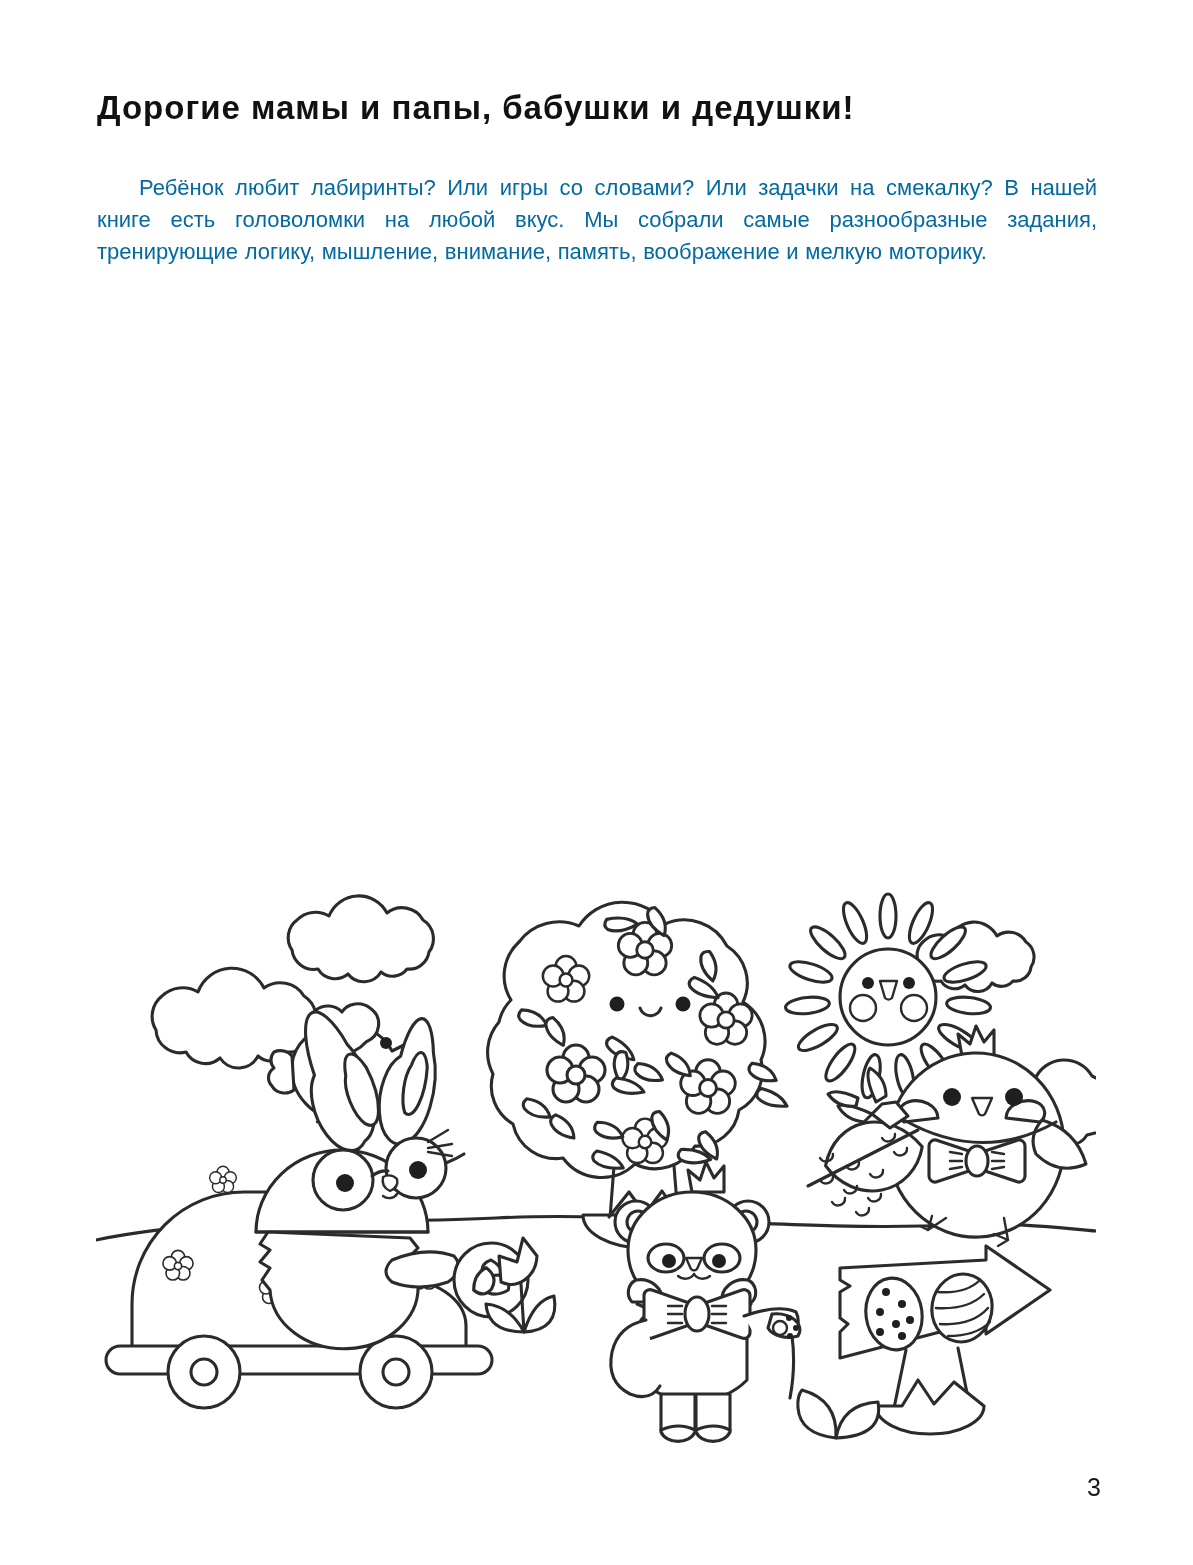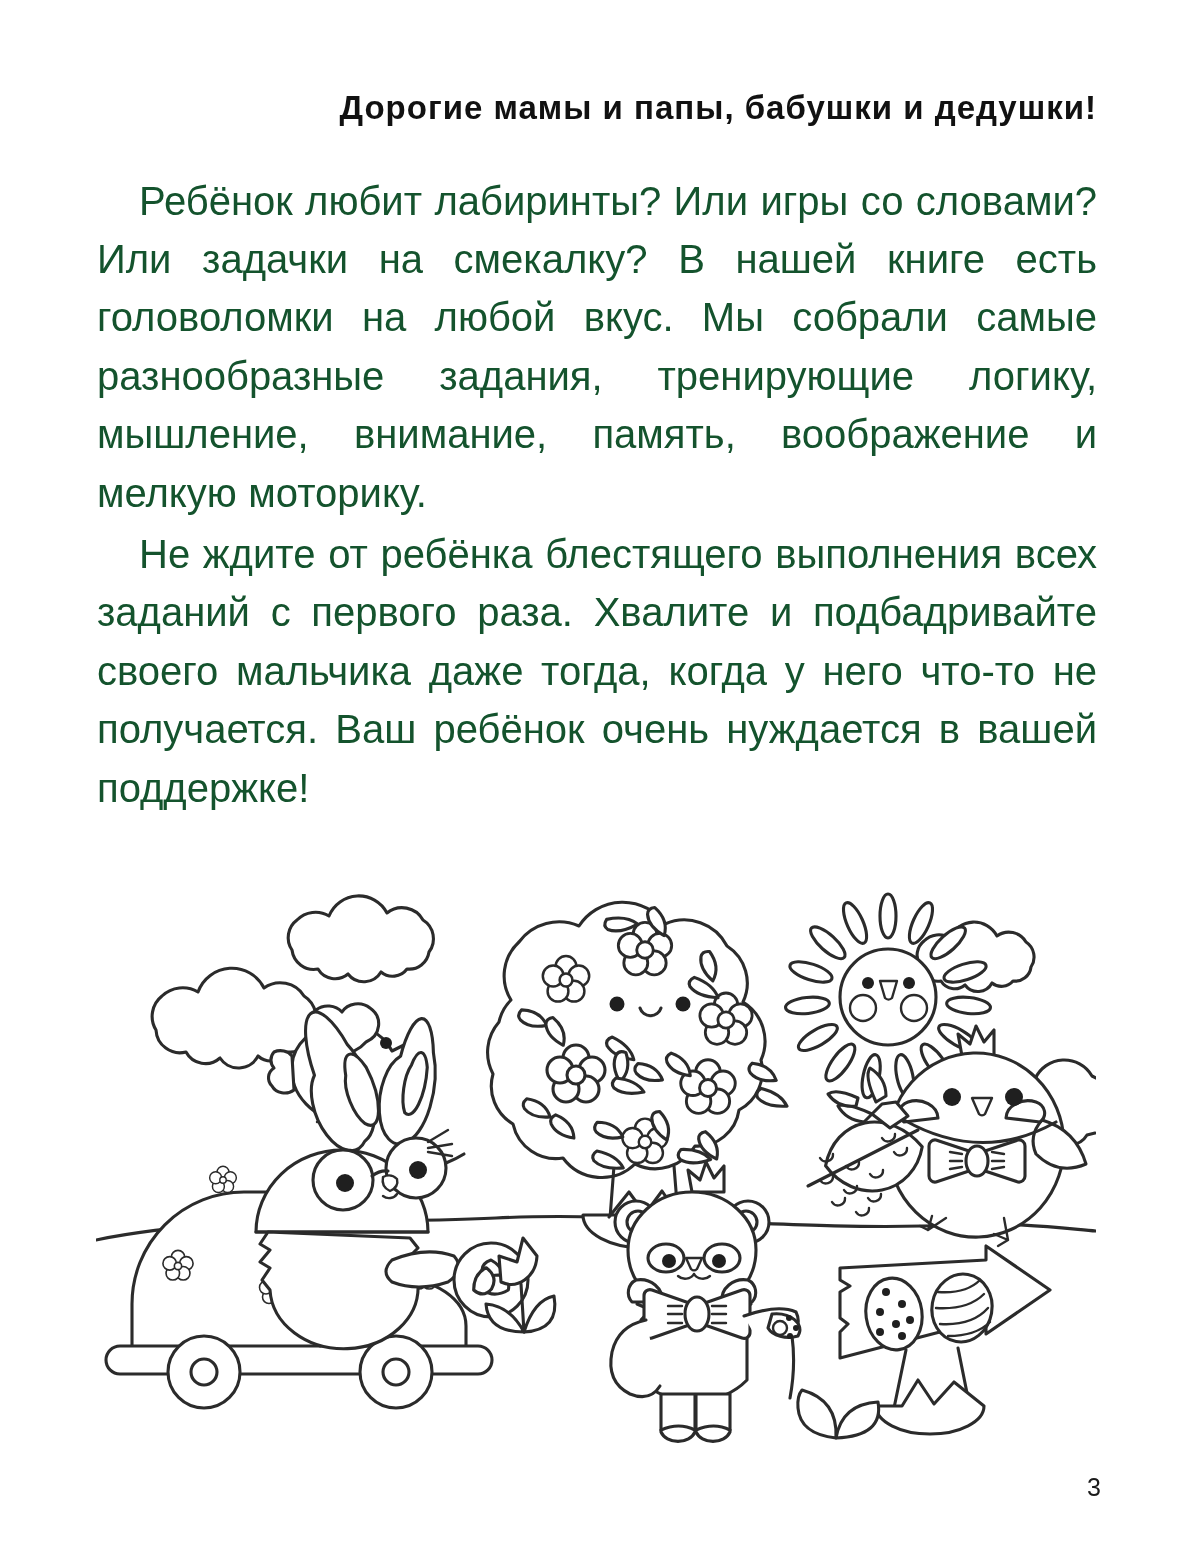--- a/index.html
+++ b/index.html
@@ -21,34 +21,34 @@
   }
   .text-col {
     position: absolute;
     left: 97px;
     top: 88px;
     width: 1000px;
   }
   .doc-title {
     font-size: 33px;
     font-weight: bold;
-    text-align: right;
+    text-align: left;
     letter-spacing: 1.0px;
     margin: 0 0 44px 0;
     line-height: 1.2;
     color: #111111;
   }
   .para {
-    font-size: 40px;
+    font-size: 22px;
     line-height: 1.46;
     text-align: justify;
     text-justify: inter-word;
     text-indent: 42px;
     margin: 0 0 3px 0;
-    color: #14532d;
+    color: #0369a1;
     word-spacing: 0.5px;
   }
   .para:last-of-type { margin-bottom: 0; }
   .illo {
     position: absolute;
     left: 96px;
     top: 880px;
     width: 1000px;
     height: 580px;
   }
@@ -82,21 +82,20 @@
   .wht { fill: #ffffff; }
 </style>
 </head>
 <body>
 
 <div id="page">
 
   <div class="text-col">
     <h1 class="doc-title">Дорогие мамы и папы, бабушки и дедушки!</h1>
     <p class="para">Ребёнок любит лабиринты? Или игры со словами? Или задачки на смекалку? В нашей книге есть головоломки на любой вкус. Мы собрали самые разнообразные задания, тренирующие логику, мышление, внимание, память, воображение и мелкую моторику.</p>
-    <p class="para">Не ждите от ребёнка блестящего выполнения всех заданий с первого раза. Хвалите и подбадривайте своего мальчика даже тогда, когда у него что-то не получается. Ваш ребёнок очень нуждается в вашей поддержке!</p>
   </div>
 
   <div class="illo">
     <svg viewBox="0 0 1000 580" xmlns="http://www.w3.org/2000/svg">
 
       <g>
         <path class="ln" d="M60 150
           a26 26 0 0 1 6 -34
           a30 30 0 0 1 36 -4
           a36 36 0 0 1 66 -4

